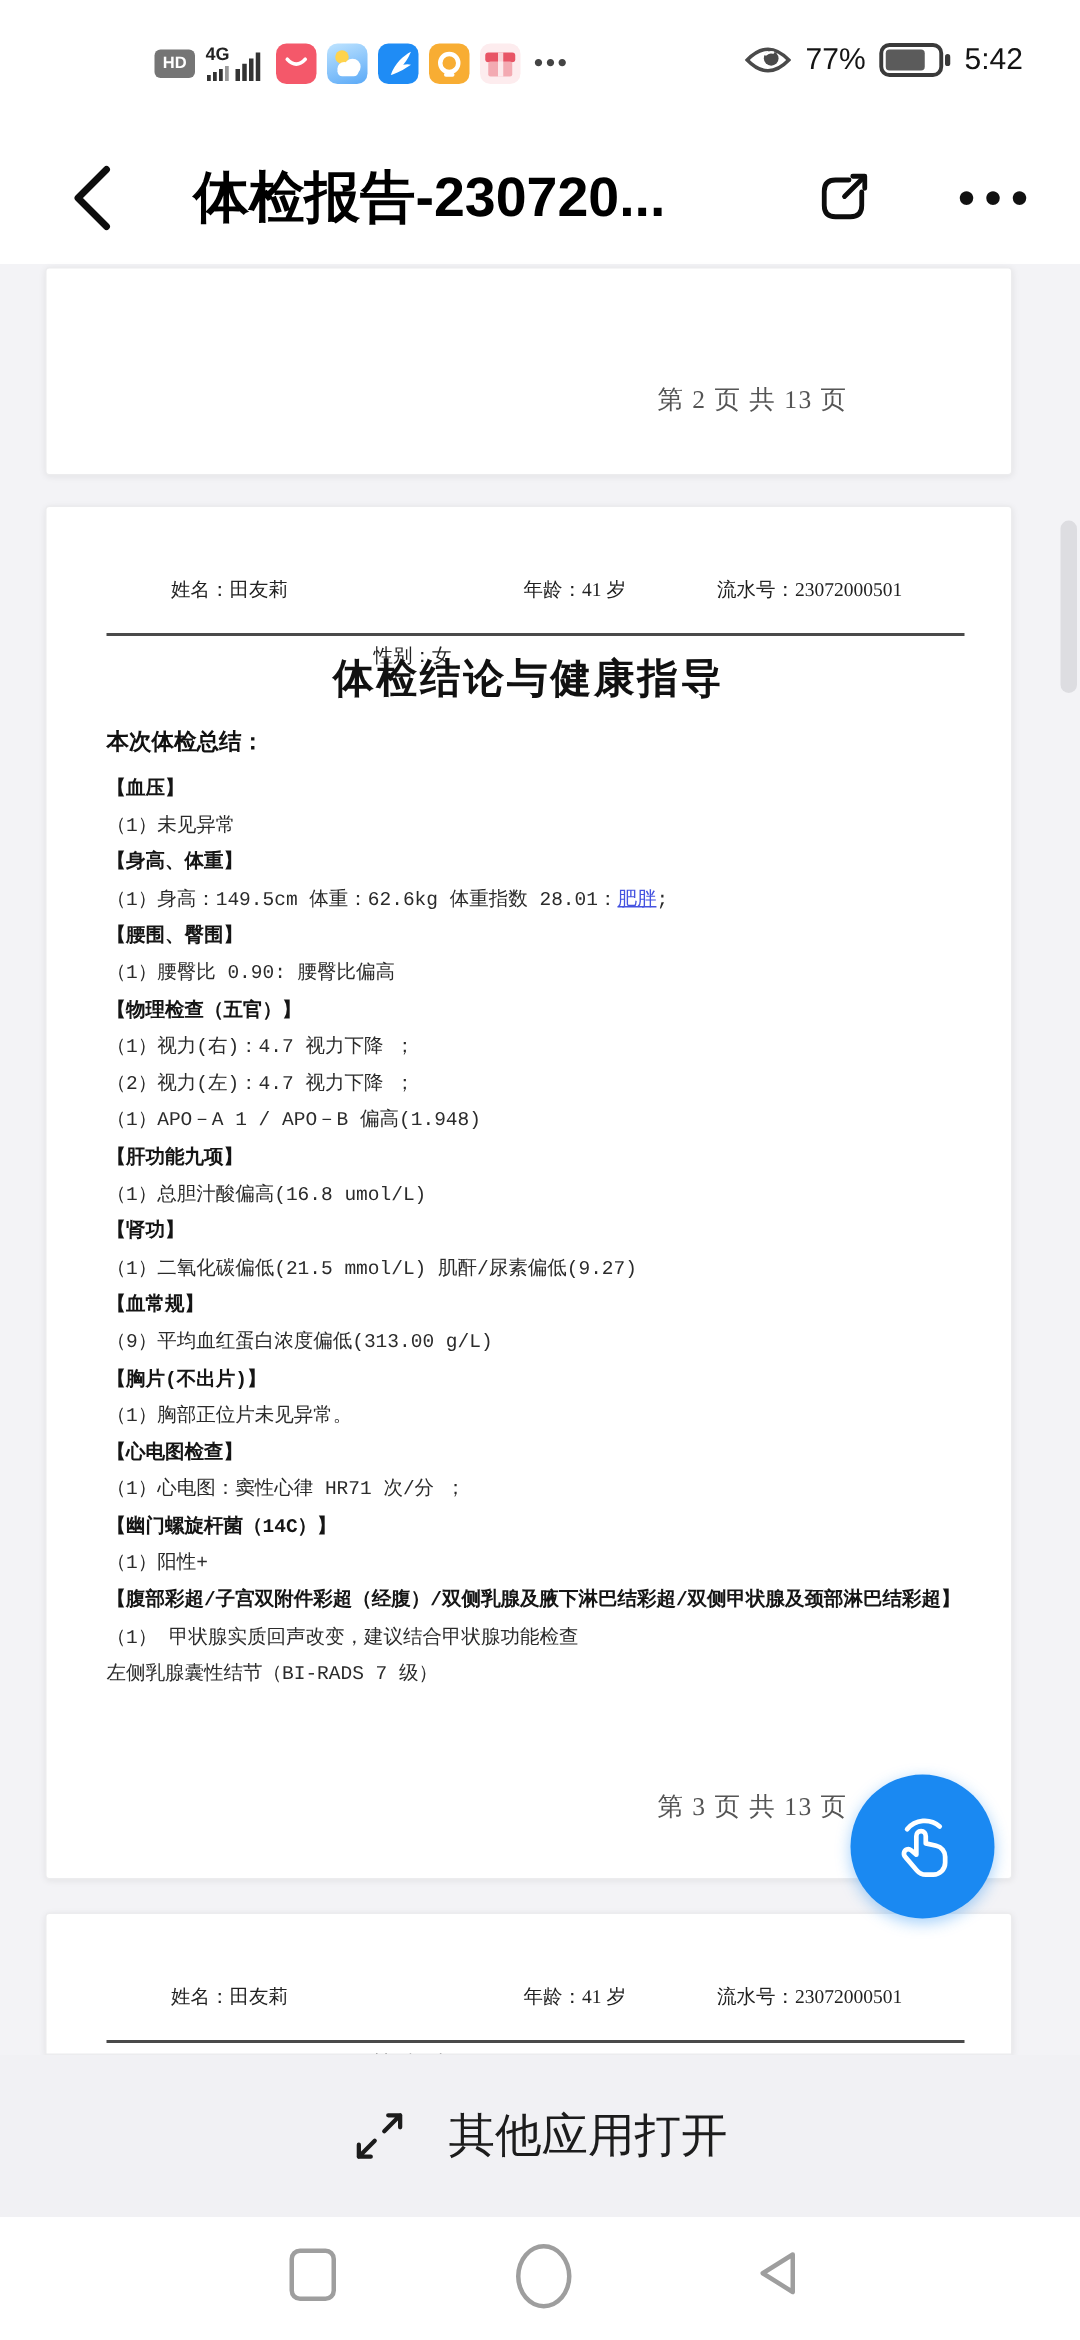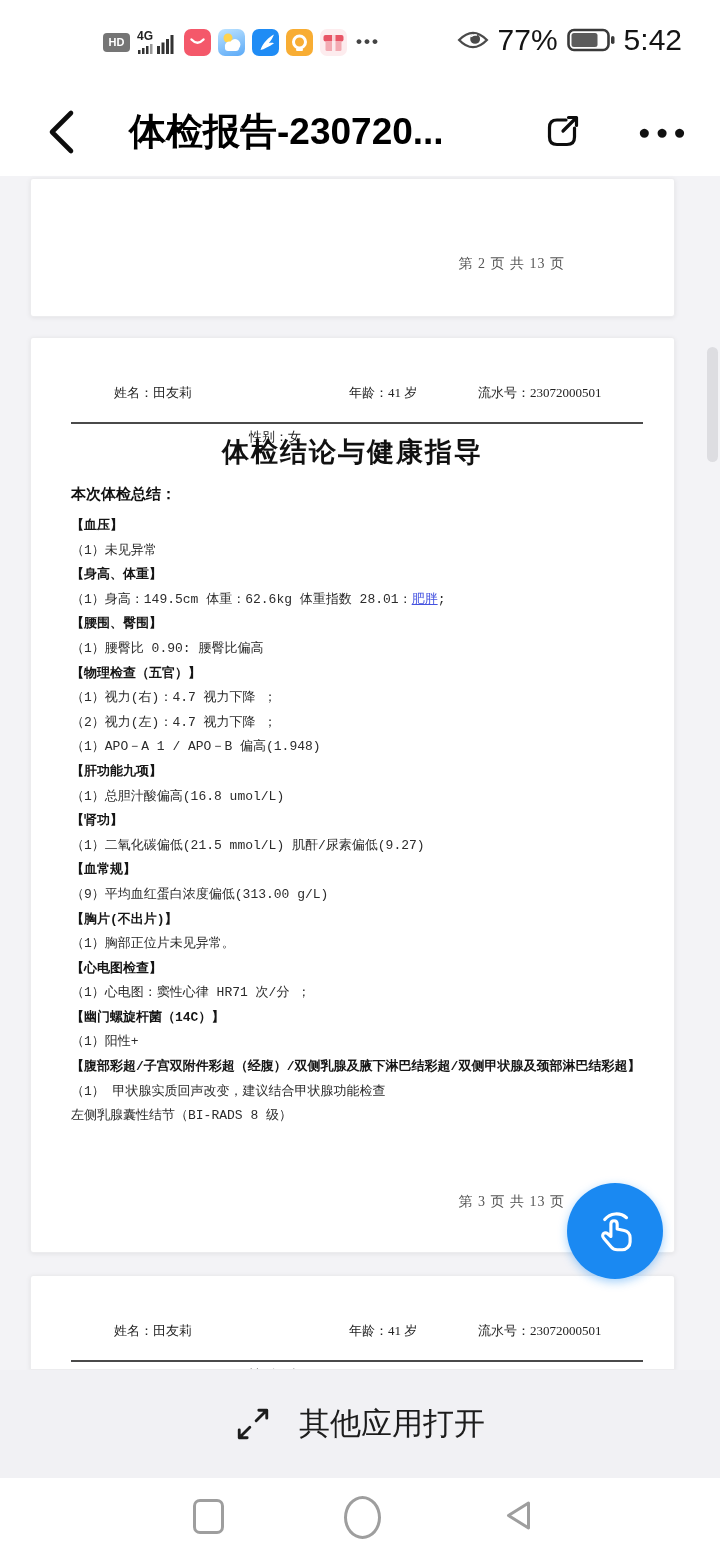--- a/index.html
+++ b/index.html
@@ -10,39 +10,39 @@
   .status-bar{position:absolute;top:0;left:0;width:720px;height:88px;background:#fff;}
   .sb-left{position:absolute;left:103px;top:27px;height:30px;display:flex;align-items:center;gap:7px;}
   .hd-badge{width:27px;height:19px;background:#757575;border-radius:4px;color:#fff;font-size:11px;
             font-weight:bold;display:flex;align-items:center;justify-content:center;}
   .notif{width:27px;height:27px;border-radius:7px;overflow:hidden;position:relative;flex:0 0 auto;}
   .n-red{background:#f4586a;} .n-blue{background:#1f8cf5;} .n-orange{background:#f8ad33;}
   .n-weather{background:linear-gradient(160deg,#bfe4ff 0%,#5aa9f7 100%);}
   .n-box{background:#fdecee;}
   .sb-dots{font-size:17px;color:#444;letter-spacing:2px;font-weight:bold;margin-left:2px;}
   .sb-right{position:absolute;right:38px;top:22px;height:36px;display:flex;align-items:center;gap:9px;
-            font-size:30px;color:#141414;}
+            font-size:20px;color:#141414;}
   
   .nav-bar{position:absolute;top:88px;left:0;width:720px;height:88px;background:#fff;}
   .back-btn{position:absolute;left:44px;top:21px;width:34px;height:46px;}
   .nav-title{position:absolute;left:129px;top:0;height:88px;line-height:88px;
              font-size:37px;font-weight:bold;color:#000;}
   .share-btn{position:absolute;left:540px;top:22px;width:44px;height:44px;}
   .more-btn{position:absolute;left:638px;top:0px;height:88px;display:flex;align-items:center;
             font-size:21px;letter-spacing:5px;color:#111;font-weight:bold;}
 
   
   .doc-area{position:absolute;top:176px;left:0;width:720px;height:1194px;background:#f3f3f6;}
   .page{position:absolute;left:30px;width:645px;background:#fff;border:1px solid #ececee;
         border-radius:3px;box-shadow:0 1px 5px rgba(0,0,0,0.07);box-sizing:border-box;}
   .page-a{top:2px;height:139px;}
   .page-b{top:161px;height:916px;}
   .page-c{top:1099px;height:95px;border-radius:3px 3px 0 0;overflow:hidden;}
   .pg-footer{position:absolute;right:109px;font-family:"Liberation Serif","DejaVu Serif",serif;
-             font-size:14px;color:#555;letter-spacing:1px;}
+             font-size:17px;color:#555;letter-spacing:1px;}
   .page-a .pg-footer{top:76px;}
   .page-b .pg-footer{top:855px;}
   .hdr-row{position:absolute;top:46px;left:0;width:100%;height:20px;
            font-family:"Liberation Serif","DejaVu Serif",serif;font-size:13px;color:#222;}
   .hdr-item{position:absolute;white-space:nowrap;}
   .hdr-item:nth-child(1){left:83px;} .hdr-item:nth-child(2){left:218px;margin-top:44px;}
   .hdr-item:nth-child(3){left:318px;} .hdr-item:nth-child(4){left:447px;}
   .hdr-line{position:absolute;top:84px;left:40px;width:572px;height:2px;background:#4a4a4a;}
   .doc-title{position:absolute;top:96px;left:0;width:100%;text-align:center;
              font-size:27px;font-weight:bold;color:#111;letter-spacing:2px;}
@@ -193,21 +193,21 @@
           <div class="doc-line heading"><span>【血常规】</span></div>
           <div class="doc-line item"><span>（9）平均血红蛋白浓度偏低(313.00 g/L)</span></div>
           <div class="doc-line heading"><span>【胸片(不出片)】</span></div>
           <div class="doc-line item"><span>（1）胸部正位片未见异常。</span></div>
           <div class="doc-line heading"><span>【心电图检查】</span></div>
           <div class="doc-line item"><span>（1）心电图：窦性心律 HR71 次/分 ；</span></div>
           <div class="doc-line heading"><span>【幽门螺旋杆菌（14C）】</span></div>
           <div class="doc-line item"><span>（1）阳性+</span></div>
           <div class="doc-line heading"><span>【腹部彩超/子宫双附件彩超（经腹）/双侧乳腺及腋下淋巴结彩超/双侧甲状腺及颈部淋巴结彩超】</span></div>
           <div class="doc-line item"><span>（1）  甲状腺实质回声改变，建议结合甲状腺功能检查</span></div>
-          <div class="doc-line item"><span>左侧乳腺囊性结节（BI-RADS 8 级）</span></div>
+          <div class="doc-line item"><span>左侧乳腺囊性结节（BI-RADS 7 级）</span></div>
         </div>
       <div class="pg-footer">第 3 页 共 13 页</div>
     </div>
 
     <div class="page page-c">
       <div class="hdr-row">
           <span class="hdr-item">姓名：田友莉</span>
           <span class="hdr-item">性别：女</span>
           <span class="hdr-item">年龄：41 岁</span>
           <span class="hdr-item">流水号：23072000501</span>

